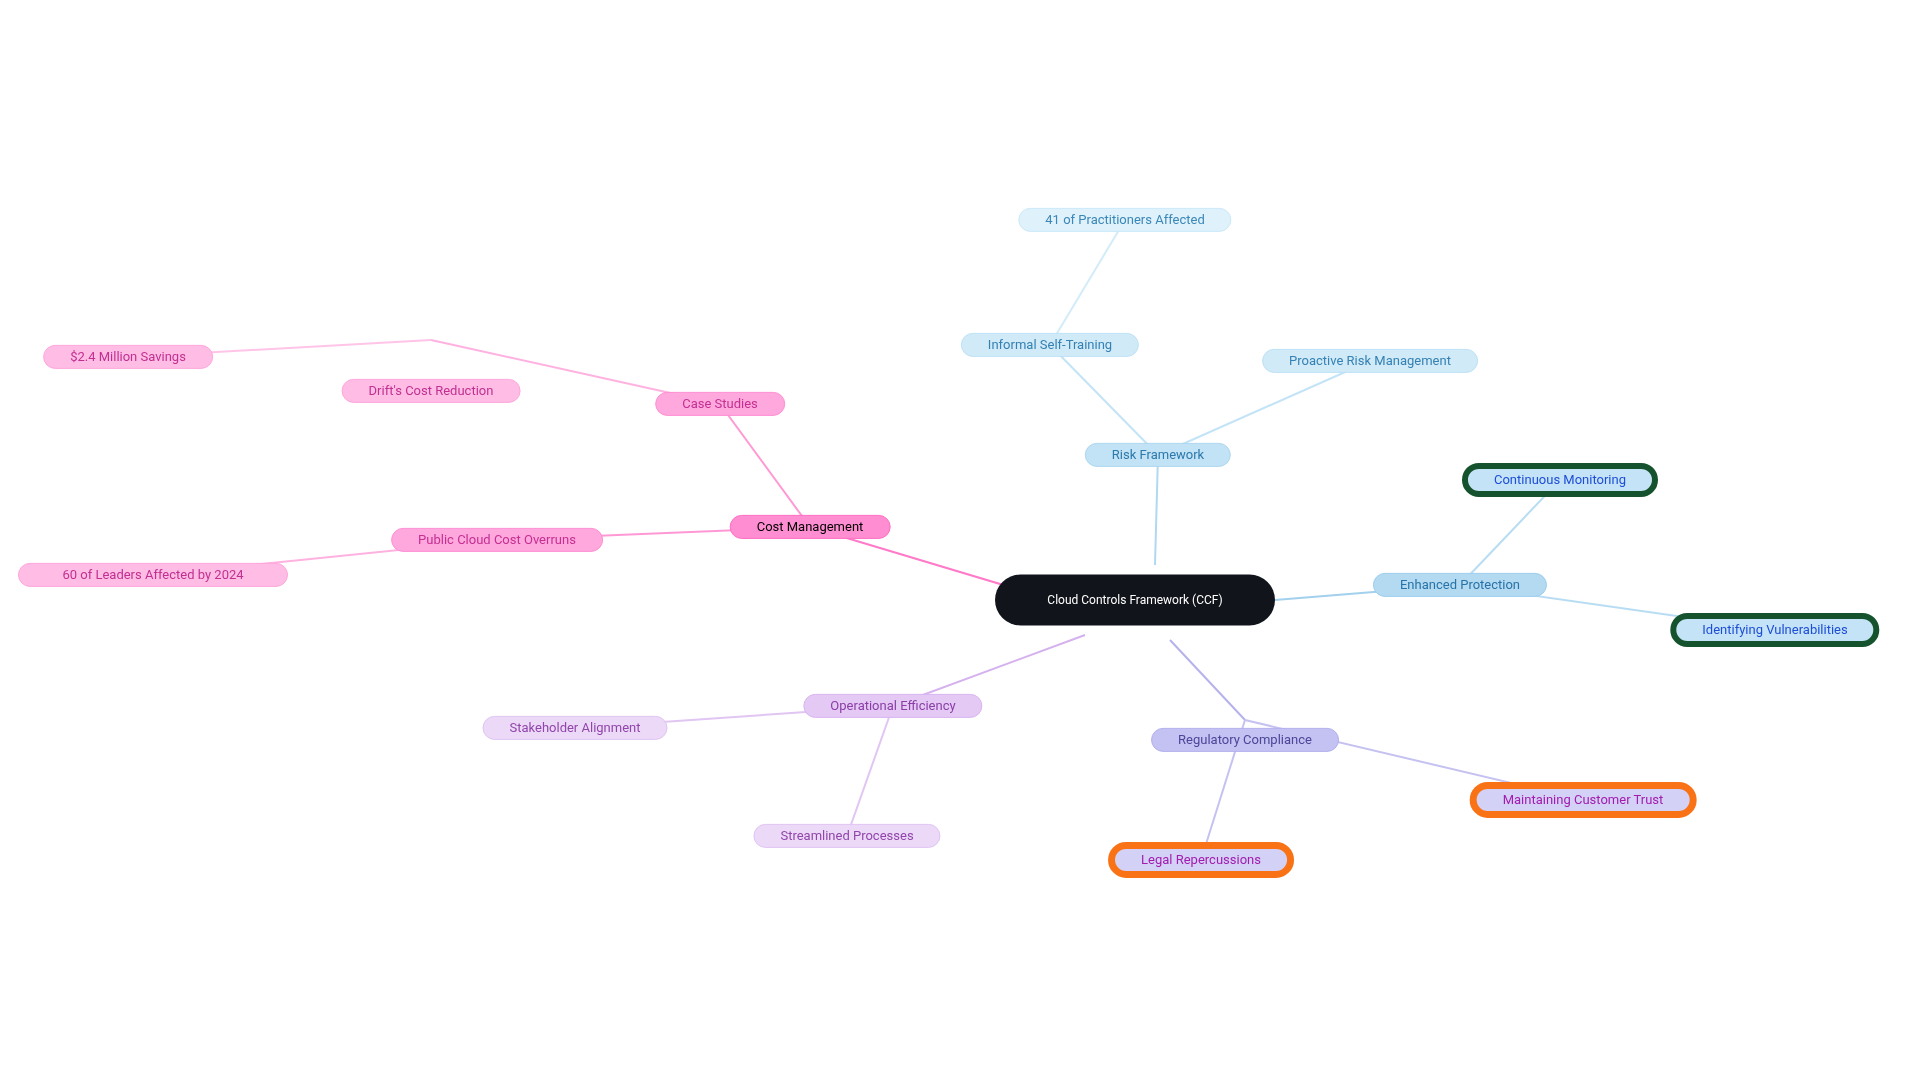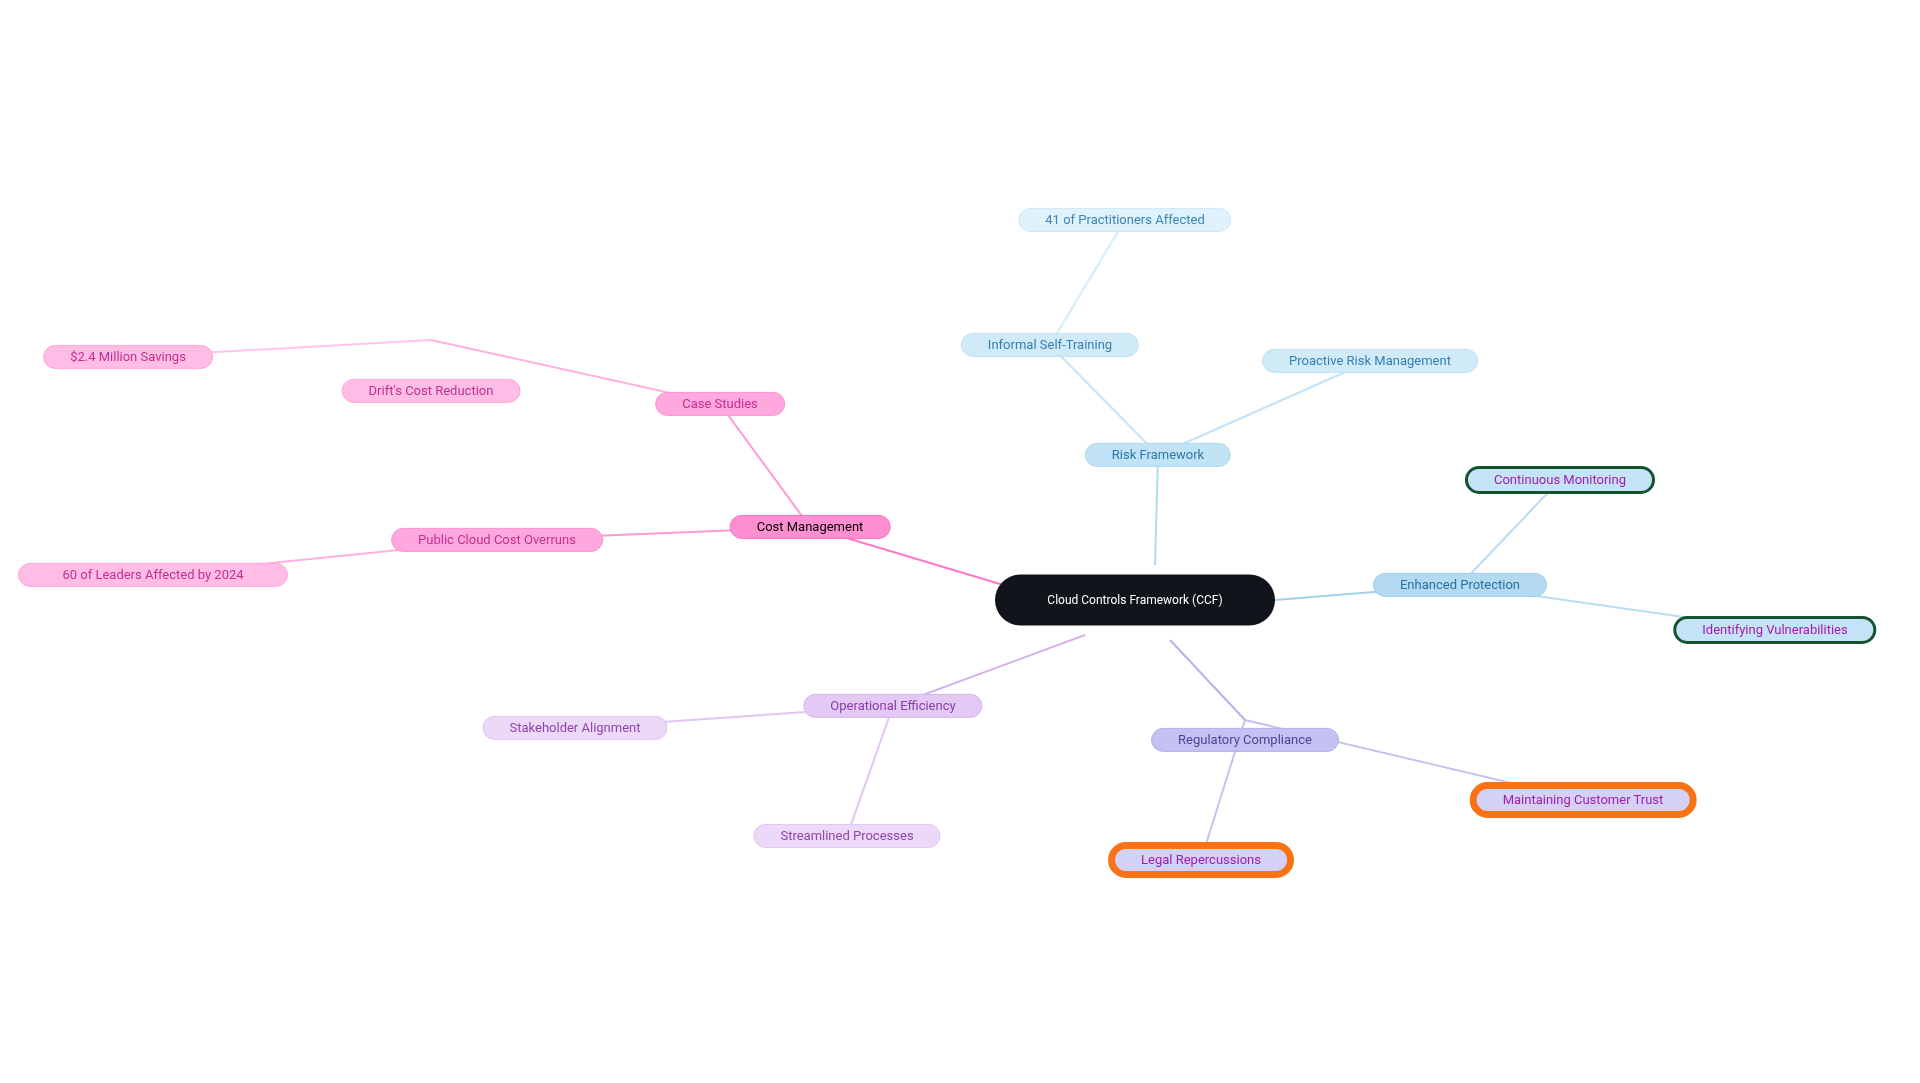--- a/index.html
+++ b/index.html
@@ -47,21 +47,21 @@
   .pink-2 { background: #ffa8dd; color: #c52f92; border: 1px solid #ff8ed2; }
   .pink-3 { background: #ffbde5; color: #c13091; border: 1px solid #ffa6db; }
   
   .lilac-1 { background: #e4c9f5; color: #8b3ea6; border: 1px solid #d8b4f0; }
   .lilac-2 { background: #ecd9f8; color: #9146ab; border: 1px solid #e0c4f3; }
   
   .indigo-1 { background: #c4c2f2; color: #4b4698; border: 1px solid #b2afed; margin-top: 20px; }
   .indigo-2 { background: #d3d1f6; color: #a21caf; border: 7px solid #f97316; }
   
   .blue-1 { background: #b4daf2; color: #2773a8; border: 1px solid #9ccdec; text-align: right; }
-  .blue-2 { background: #c5e3f6; color: #a21caf; border: 3px solid #14532d; }
+  .blue-2 { background: #c5e3f6; color: #1d4ed8; border: 6px solid #14532d; }
   
   .lblue-1 { background: #c2e2f5; color: #2c79ac; border: 1px solid #acd7f0; }
   .lblue-2 { background: #d1eaf8; color: #3481b3; border: 1px solid #bde1f5; }
   .lblue-3 { background: #dff1fb; color: #3a87b8; border: 1px solid #cbe8f8; }
 </style>
 </head>
 <body>
 
 <div class="canvas">
 

